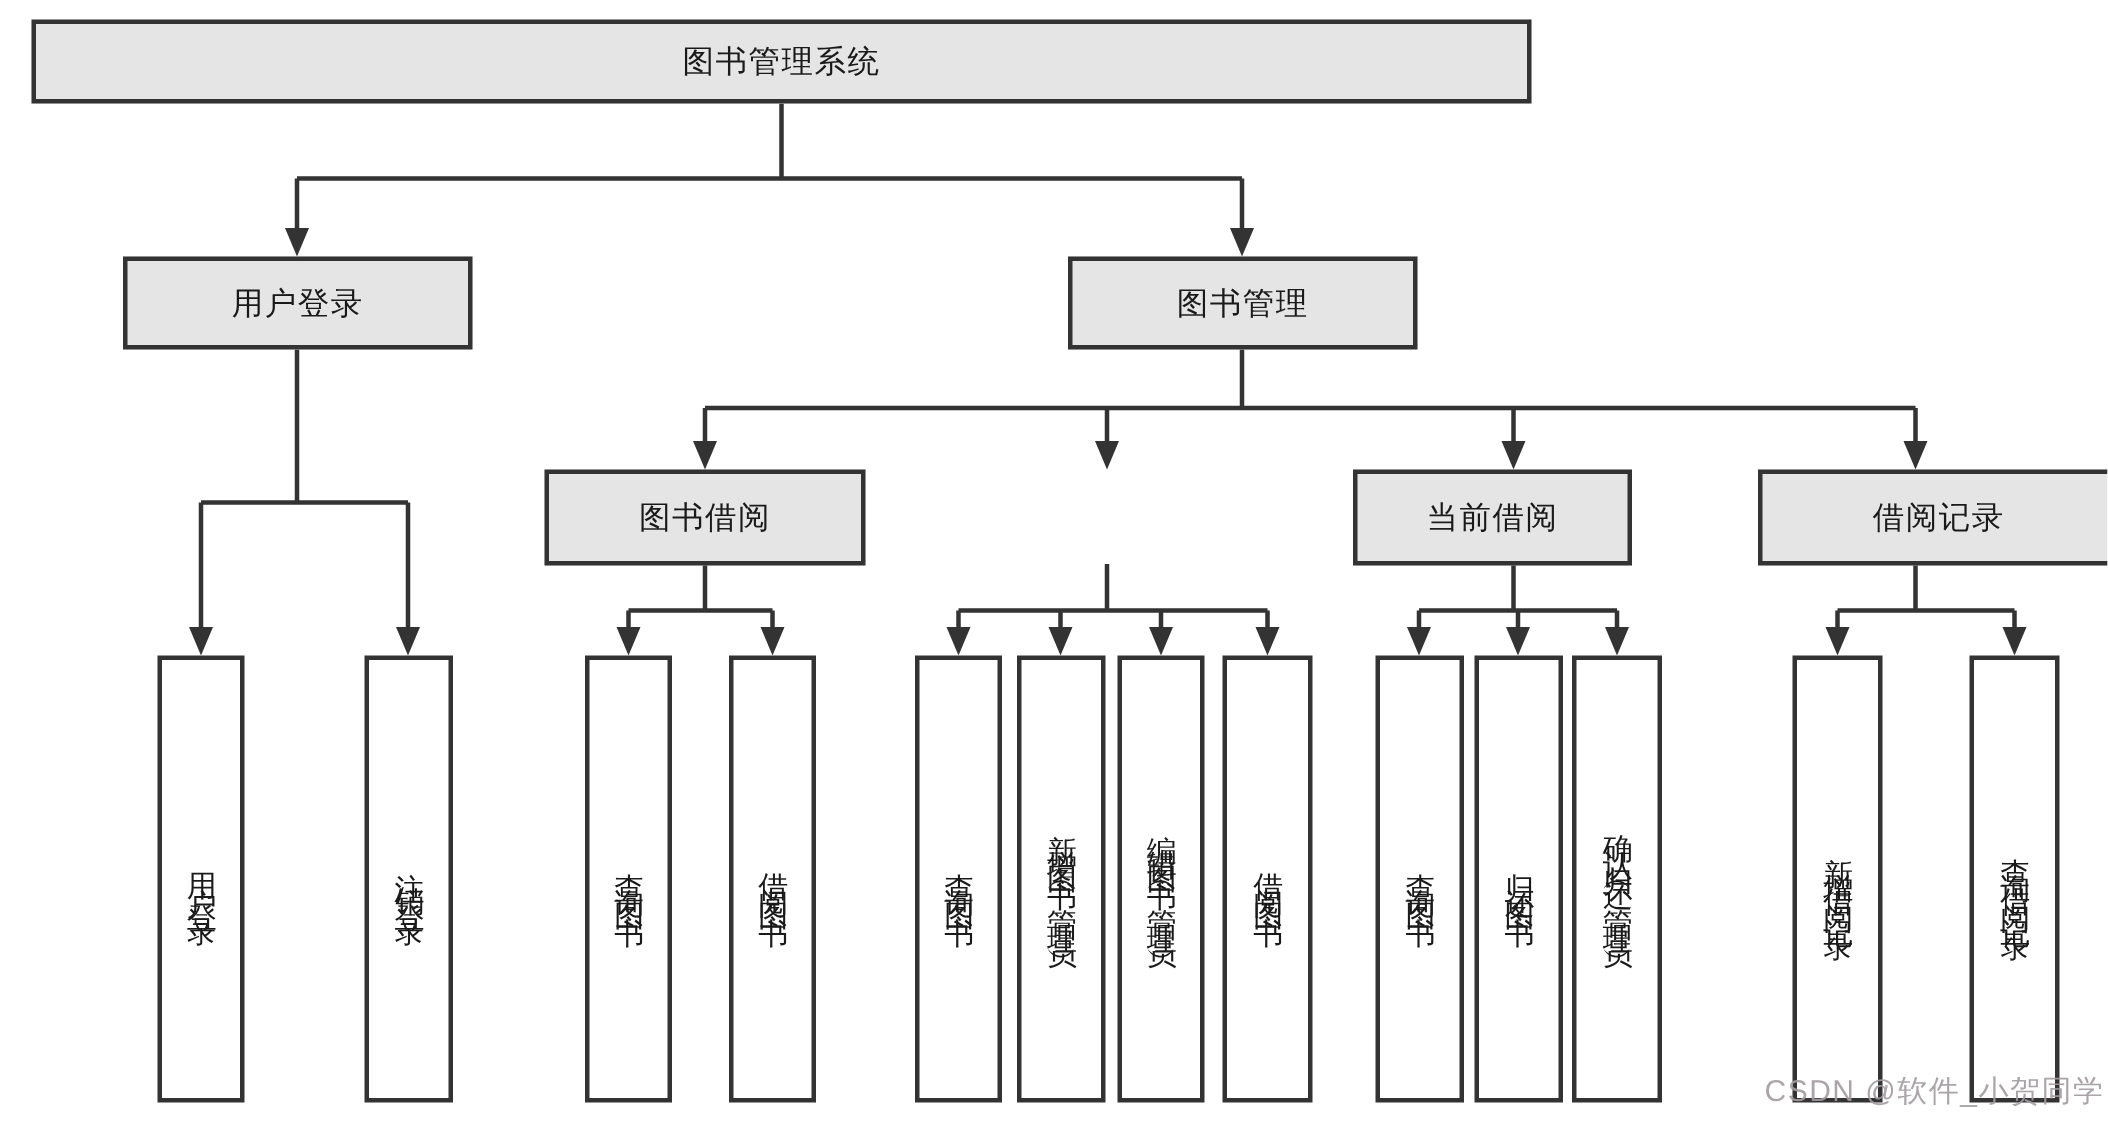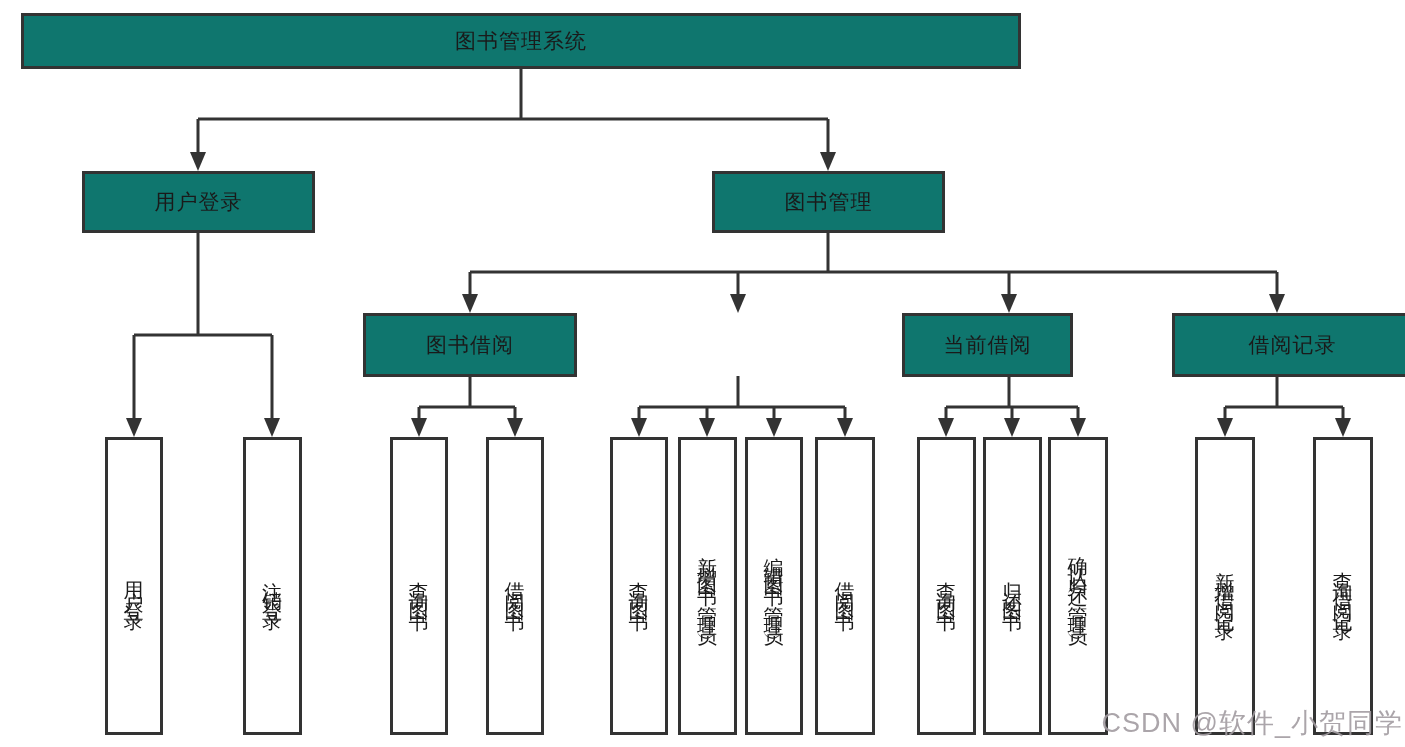--- a/index.html
+++ b/index.html
@@ -7,21 +7,21 @@
     position:relative;
     width:1405px;height:747px;
     background:#ffffff;
     font-family:"Liberation Sans","DejaVu Sans",sans-serif;
     overflow:hidden;
   }
   .hbox{
     position:absolute;
     box-sizing:border-box;
     border:3px solid #333333;
-    background:#0f766e;
+    background:#e5e5e5;
     display:flex;align-items:center;justify-content:center;
     font-size:21px;color:#1a1a1a;
     letter-spacing:1px;
     z-index:2;
   }
   .vbox{
     position:absolute;
     box-sizing:border-box;
     border:3px solid #333333;
     background:#ffffff;
@@ -32,21 +32,21 @@
     letter-spacing:10px;
     line-height:1;
     z-index:2;
   }
   .connectors{
     position:absolute;left:0;top:0;z-index:1;
   }
   .watermark{
     position:absolute;
     right:2px;bottom:6px;
-    font-size:27px;
+    font-size:20px;
     color:#a29ca1;
     letter-spacing:1px;
     z-index:3;
     opacity:0.9;
   }
 </style>
 </head>
 <body>
 
 <div class="canvas">
@@ -90,21 +90,21 @@
   <div class="hbox" style="left:82px;top:171px;width:233px;height:62px;">
     <span>用户登录</span>
   </div>
   <div class="hbox" style="left:712px;top:171px;width:233px;height:62px;">
     <span>图书管理</span>
   </div>
 
   <div class="hbox" style="left:363px;top:313px;width:214px;height:64px;">
     <span>图书借阅</span>
   </div>
-  <div class="hbox" style="left:902px;top:313px;width:171px;height:64px;text-align:right;">
+  <div class="hbox" style="left:902px;top:313px;width:186px;height:64px;text-align:right;">
     <span>当前借阅</span>
   </div>
   <div class="hbox" style="left:1172px;top:313px;width:241px;height:64px;">
     <span>借阅记录</span>
   </div>
 
   <div class="vbox" style="left:105px;top:437px;width:58px;height:298px;">
     <span>用户登录</span>
   </div>
   <div class="vbox" style="left:243px;top:437px;width:59px;height:298px;">

